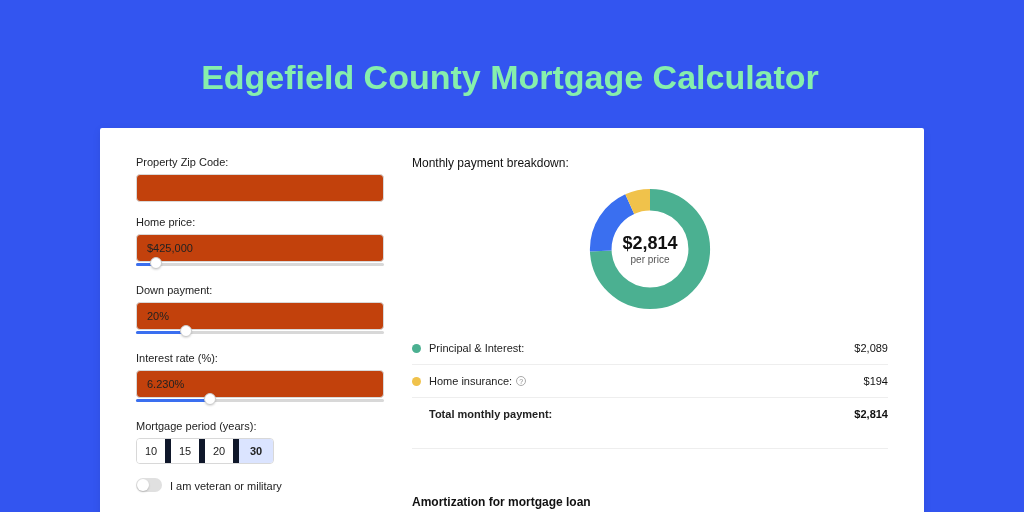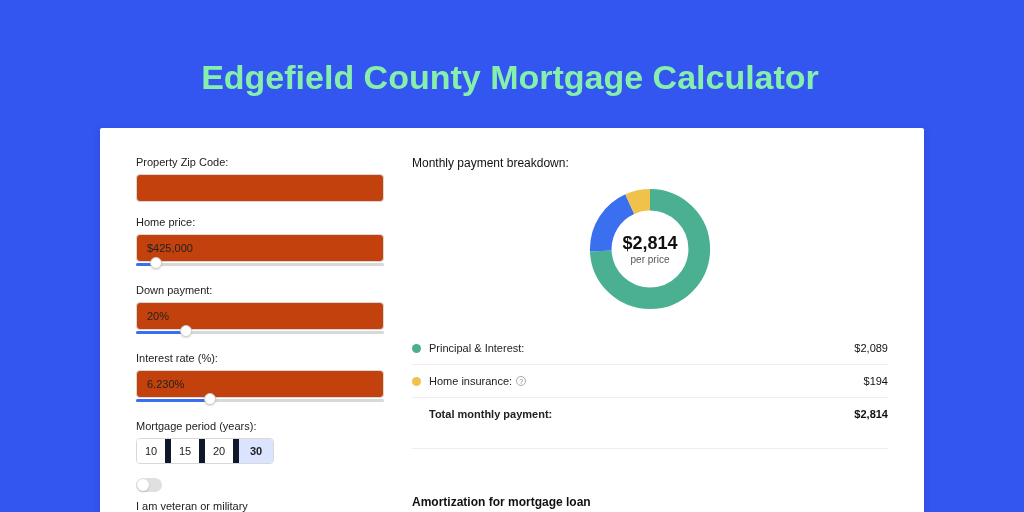--- a/index.html
+++ b/index.html
@@ -16,21 +16,21 @@
   .track { position: absolute; top: 3px; left: 0; right: 0; height: 3px; background: #d8d8d8; border-radius: 2px; }
   .fill { position: absolute; top: 3px; left: 0; height: 3px; background: #3a6ff0; border-radius: 2px; }
   .thumb { position: absolute; top: -3px; width: 12px; height: 12px; background: #fff; border: 1px solid #ccc; border-radius: 50%; box-shadow: 0 1px 2px rgba(0,0,0,0.15); cursor: pointer; }
   .row2 { display: flex; gap: 6px; }
   .row2 .inp:first-child { flex: 1.6; }
   .row2 .inp:last-child { flex: 1; }
   .periods { display: flex; gap: 0; border: 1px solid #d8d8d8; border-radius: 4px; overflow: hidden; width: max-content; }
   .periods .opt { width: 34px; height: 24px; display: flex; align-items: center; justify-content: center; font-size: 11px; color: #222; border-right: 6px solid #0f172a; background: #fff; cursor: pointer; }
   .periods .opt:last-child { border-right: none; }
   .periods .opt.sel { background: #dbe4ff; font-weight: 600; }
-  .toggle-row { display: flex; align-items: flex-start; gap: 8px; margin-top: 14px; flex-direction: column; }
+  .toggle-row { display: flex; align-items: flex-end; gap: 8px; margin-top: 14px; }
   .toggle { width: 26px; height: 14px; background: #e0e0e0; border-radius: 8px; position: relative; cursor: pointer; }
   .toggle::after { content: ""; position: absolute; left: 1px; top: 1px; width: 12px; height: 12px; background: #fff; border-radius: 50%; box-shadow: 0 1px 2px rgba(0,0,0,0.2); }
   .toggle-lbl { font-size: 11px; color: #222; }
   .sect-title { font-size: 12px; font-weight: 400; color: #111; margin-bottom: 14px; }
   .chart-wrap { display: flex; justify-content: center; margin-bottom: 18px; }
   .donut { width: 130px; height: 130px; position: relative; }
   .donut svg { width: 130px; height: 130px; transform: rotate(-90deg); }
   .donut-center { position: absolute; top: 0; left: 0; right: 0; bottom: 0; display: flex; flex-direction: column; align-items: center; justify-content: center; }
   .donut-val { font-size: 18px; font-weight: 700; color: #111; }
   .donut-sub { font-size: 10px; color: #555; }

